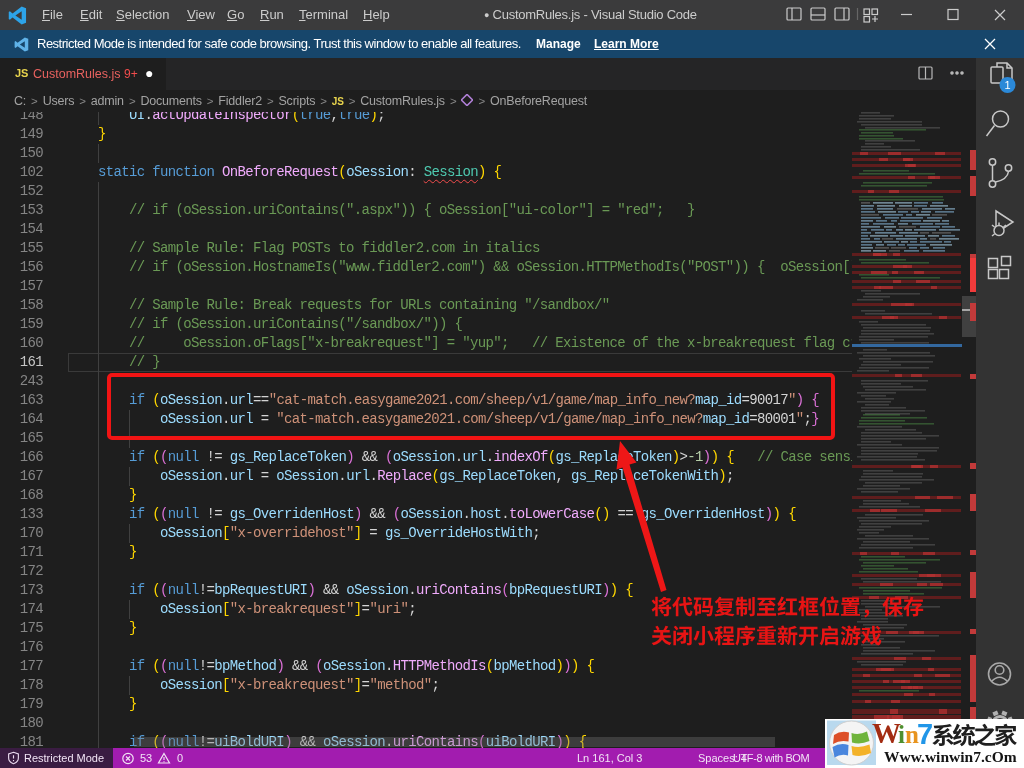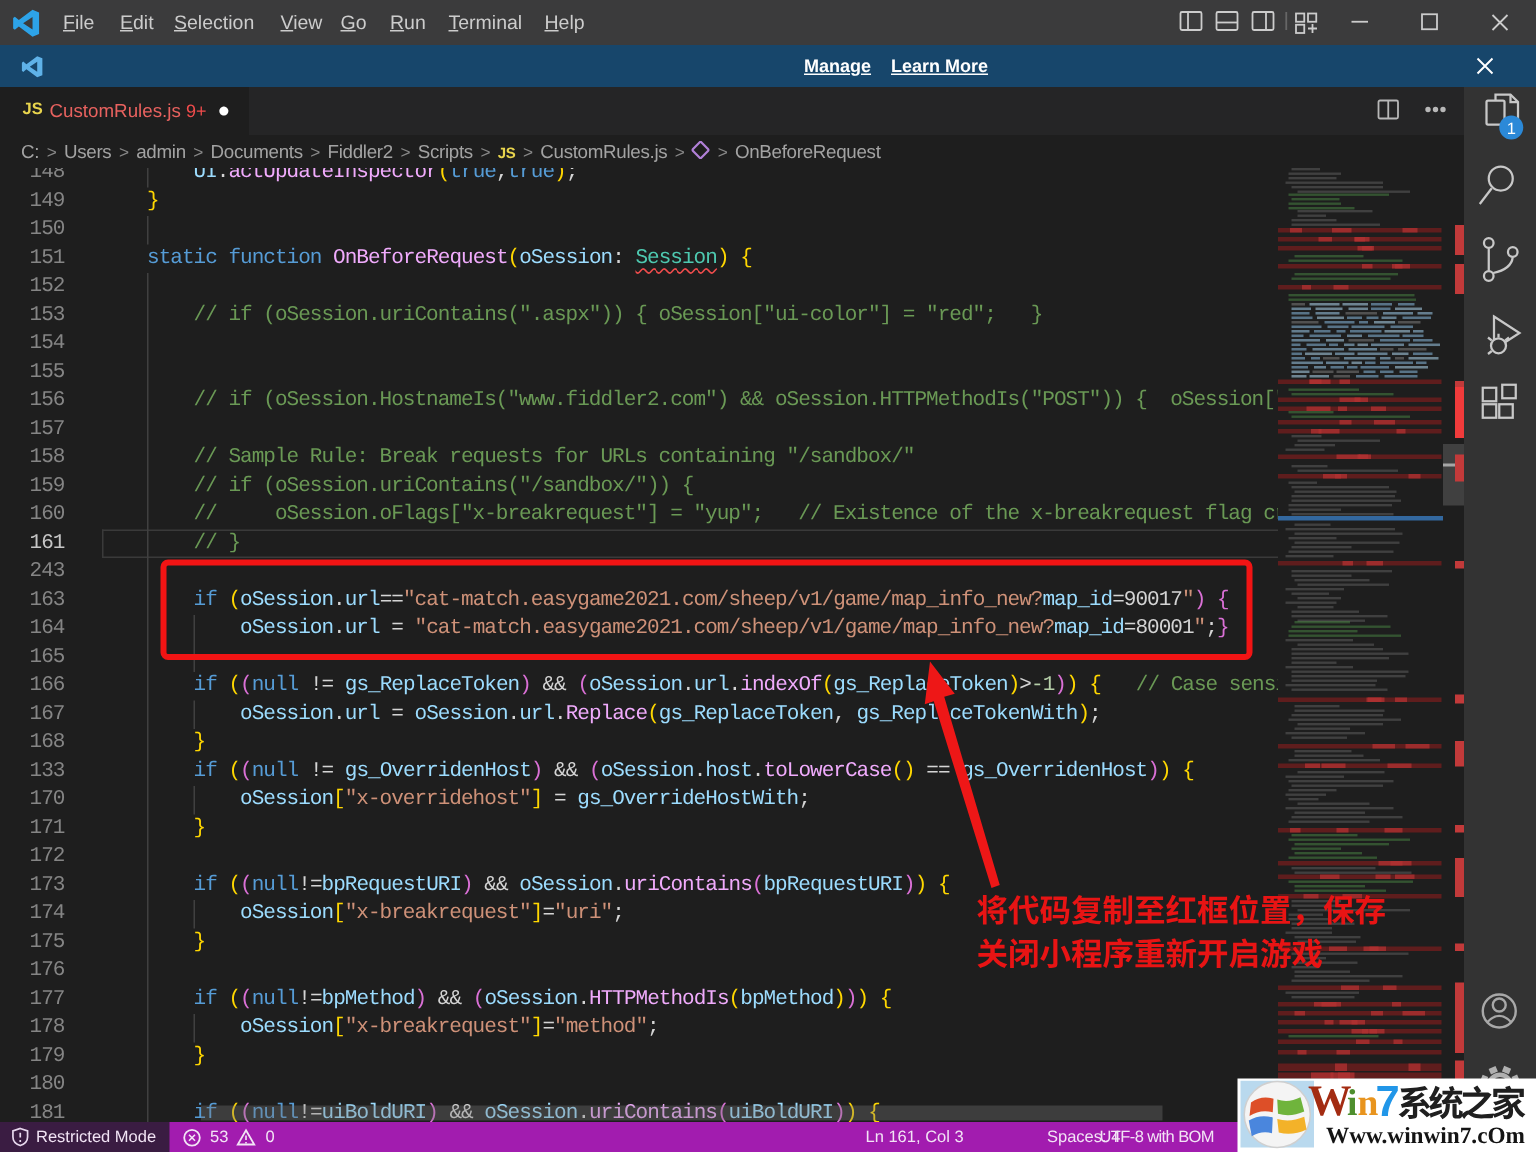--- a/index.html
+++ b/index.html
@@ -34,20 +34,21 @@
       <path d="M72 3 L95 12 V88 L72 97 L24 61 L10 73 L4 68 V32 L10 27 L24 39 Z M72 28 L39 50 L72 72 Z M10 41 L21 50 L10 59 Z" fill="#2da3e8"></path>
     </svg>
     <span class="menu" style="left:42px"><u>F</u>ile</span>
     <span class="menu" style="left:80px"><u>E</u>dit</span>
     <span class="menu" style="left:116px"><u>S</u>election</span>
     <span class="menu" style="left:187px"><u>V</u>iew</span>
     <span class="menu" style="left:227px"><u>G</u>o</span>
     <span class="menu" style="left:260px"><u>R</u>un</span>
     <span class="menu" style="left:299px"><u>T</u>erminal</span>
     <span class="menu" style="left:363px"><u>H</u>elp</span>
+    <span class="abs" style="left:484px;top:7px;white-space:nowrap;letter-spacing:-0.25px"><span style="font-size:9px;vertical-align:1px">●</span> CustomRules.js - Visual Studio Code</span>
     <svg class="abs" style="left:780px;top:0" width="244" height="30">
 <g stroke="#cccccc" stroke-width="1.2" fill="none">
 <rect x="7" y="8" width="14" height="12" rx="1"></rect>
         <path d="M12 8 v12"></path>
 <rect x="31" y="8" width="14" height="12" rx="1"></rect>
         <path d="M31 15 h14"></path>
 <rect x="55" y="8" width="14" height="12" rx="1"></rect>
         <path d="M64 8 v12"></path>
 <path d="M77.5 8 v12" stroke="#666"></path>
 <rect x="84" y="9" width="5.5" height="5.5"></rect>
@@ -57,21 +58,22 @@
 <path d="M121 14.5 h11"></path>
 <rect x="168" y="9.5" width="10" height="10"></rect>
 <path d="M215 10 l10 10 M225 10 l-10 10"></path>
 </g>
     </svg>
   </div>
 <div id="banner">
     <svg class="abs" style="left:14px;top:7px" width="15" height="15" viewBox="0 0 100 100">
       <path d="M72 3 L95 12 V88 L72 97 L24 61 L10 73 L4 68 V32 L10 27 L24 39 Z M72 28 L39 50 L72 72 Z M10 41 L21 50 L10 59 Z" fill="#5fb2e8"></path>
     </svg>
-    <span class="abs" style="left:536px;top:7px;text-decoration:underline;font-weight:bold;font-size:12px">Manage</span>
+    <span class="abs" style="left:37px;top:6px;letter-spacing:-0.5px">Restricted Mode is intended for safe code browsing. Trust this window to enable all features.</span>
+    <span class="abs" style="left:536px;top:7px;font-weight:bold;font-size:12px">Manage</span>
     <span class="abs" style="left:594px;top:7px;text-decoration:underline;font-weight:bold;font-size:12px">Learn More</span>
     <svg class="abs" style="left:983px;top:7px" width="14" height="14">
       <path d="M2 2 l10 10 M12 2 l-10 10" stroke="#fff" stroke-width="1.3"></path>
     </svg>
   </div>
 <div id="tabbar">
     <div id="tab1">
       <span class="abs" style="left:15px;top:9px;font-size:11px;font-weight:bold;color:#e8d44d">JS</span>
       <span class="abs" style="left:33px;top:9px;font-size:12.5px;color:#e8625f">CustomRules.js</span>
       <span class="abs" style="left:124px;top:9px;font-size:12px;color:#f14c4c">9+</span>
@@ -85,29 +87,29 @@
       <circle cx="44" cy="7" r="1.2" fill="#b8b8b8"></circle>
     </svg>
   </div>
 <div id="editor">
     <div class="abs" style="left:68px;top:353px;width:784px;height:19px;border-top:1px solid #3a3a3a;border-bottom:1px solid #3a3a3a;border-left:1px solid #3a3a3a"></div>
     <div class="ln" style="top:106px">148</div>
 <div class="cl" style="top:106px"><span class="w">&nbsp;&nbsp;&nbsp;&nbsp;&nbsp;&nbsp;&nbsp;&nbsp;</span><span class="v">UI</span><span class="w">.</span><span class="f">actUpdateInspector</span><span class="g">(</span><span class="k">true</span><span class="w">,</span><span class="k">true</span><span class="g">)</span><span class="w">;</span></div>
 <div class="ln" style="top:125px">149</div>
 <div class="cl" style="top:125px"><span class="w">&nbsp;&nbsp;&nbsp;&nbsp;</span><span class="g">}</span></div>
 <div class="ln" style="top:144px">150</div>
-<div class="ln" style="top:163px">151</div>
+<div class="ln" style="top:163px">102</div>
 <div class="cl" style="top:163px"><span class="w">&nbsp;&nbsp;&nbsp;&nbsp;</span><span class="k">static</span><span class="w">&nbsp;</span><span class="k">function</span><span class="w">&nbsp;</span><span class="f">OnBeforeRequest</span><span class="g">(</span><span class="v">oSession</span><span class="w">:&nbsp;</span><span class="q">Session</span><span class="g">)</span><span class="w">&nbsp;</span><span class="g">{</span></div>
 <div class="ln" style="top:182px">152</div>
 <div class="cl" style="top:182px"><span class="w">&nbsp;&nbsp;&nbsp;&nbsp;&nbsp;&nbsp;&nbsp;&nbsp;</span></div>
 <div class="ln" style="top:201px">153</div>
 <div class="cl" style="top:201px"><span class="w">&nbsp;&nbsp;&nbsp;&nbsp;&nbsp;&nbsp;&nbsp;&nbsp;</span><span class="c">//&nbsp;if&nbsp;(oSession.uriContains(".aspx"))&nbsp;{&nbsp;oSession["ui-color"]&nbsp;=&nbsp;"red";&nbsp;&nbsp;&nbsp;}</span></div>
 <div class="ln" style="top:220px">154</div>
 <div class="ln" style="top:239px">155</div>
-<div class="cl" style="top:239px"><span class="w">&nbsp;&nbsp;&nbsp;&nbsp;&nbsp;&nbsp;&nbsp;&nbsp;</span></div>
+<div class="cl" style="top:239px"><span class="w">&nbsp;&nbsp;&nbsp;&nbsp;&nbsp;&nbsp;&nbsp;&nbsp;</span><span class="c">//&nbsp;Sample&nbsp;Rule:&nbsp;Flag&nbsp;POSTs&nbsp;to&nbsp;fiddler2.com&nbsp;in&nbsp;italics</span></div>
 <div class="ln" style="top:258px">156</div>
 <div class="cl" style="top:258px"><span class="w">&nbsp;&nbsp;&nbsp;&nbsp;&nbsp;&nbsp;&nbsp;&nbsp;</span><span class="c">//&nbsp;if&nbsp;(oSession.HostnameIs("www.fiddler2.com")&nbsp;&amp;&amp;&nbsp;oSession.HTTPMethodIs("POST"))&nbsp;{&nbsp;&nbsp;oSession["ui-italic"]&nbsp;=&nbsp;"true";&nbsp;}</span></div>
 <div class="ln" style="top:277px">157</div>
 <div class="ln" style="top:296px">158</div>
 <div class="cl" style="top:296px"><span class="w">&nbsp;&nbsp;&nbsp;&nbsp;&nbsp;&nbsp;&nbsp;&nbsp;</span><span class="c">//&nbsp;Sample&nbsp;Rule:&nbsp;Break&nbsp;requests&nbsp;for&nbsp;URLs&nbsp;containing&nbsp;"/sandbox/"</span></div>
 <div class="ln" style="top:315px">159</div>
 <div class="cl" style="top:315px"><span class="w">&nbsp;&nbsp;&nbsp;&nbsp;&nbsp;&nbsp;&nbsp;&nbsp;</span><span class="c">//&nbsp;if&nbsp;(oSession.uriContains("/sandbox/"))&nbsp;{</span></div>
 <div class="ln" style="top:334px">160</div>
 <div class="cl" style="top:334px"><span class="w">&nbsp;&nbsp;&nbsp;&nbsp;&nbsp;&nbsp;&nbsp;&nbsp;</span><span class="c">//&nbsp;&nbsp;&nbsp;&nbsp;&nbsp;oSession.oFlags["x-breakrequest"]&nbsp;=&nbsp;"yup";&nbsp;&nbsp;&nbsp;//&nbsp;Existence&nbsp;of&nbsp;the&nbsp;x-breakrequest&nbsp;flag&nbsp;creates&nbsp;the&nbsp;breakpoint.</span></div>
 <div class="lnA" style="top:353px">161</div>

